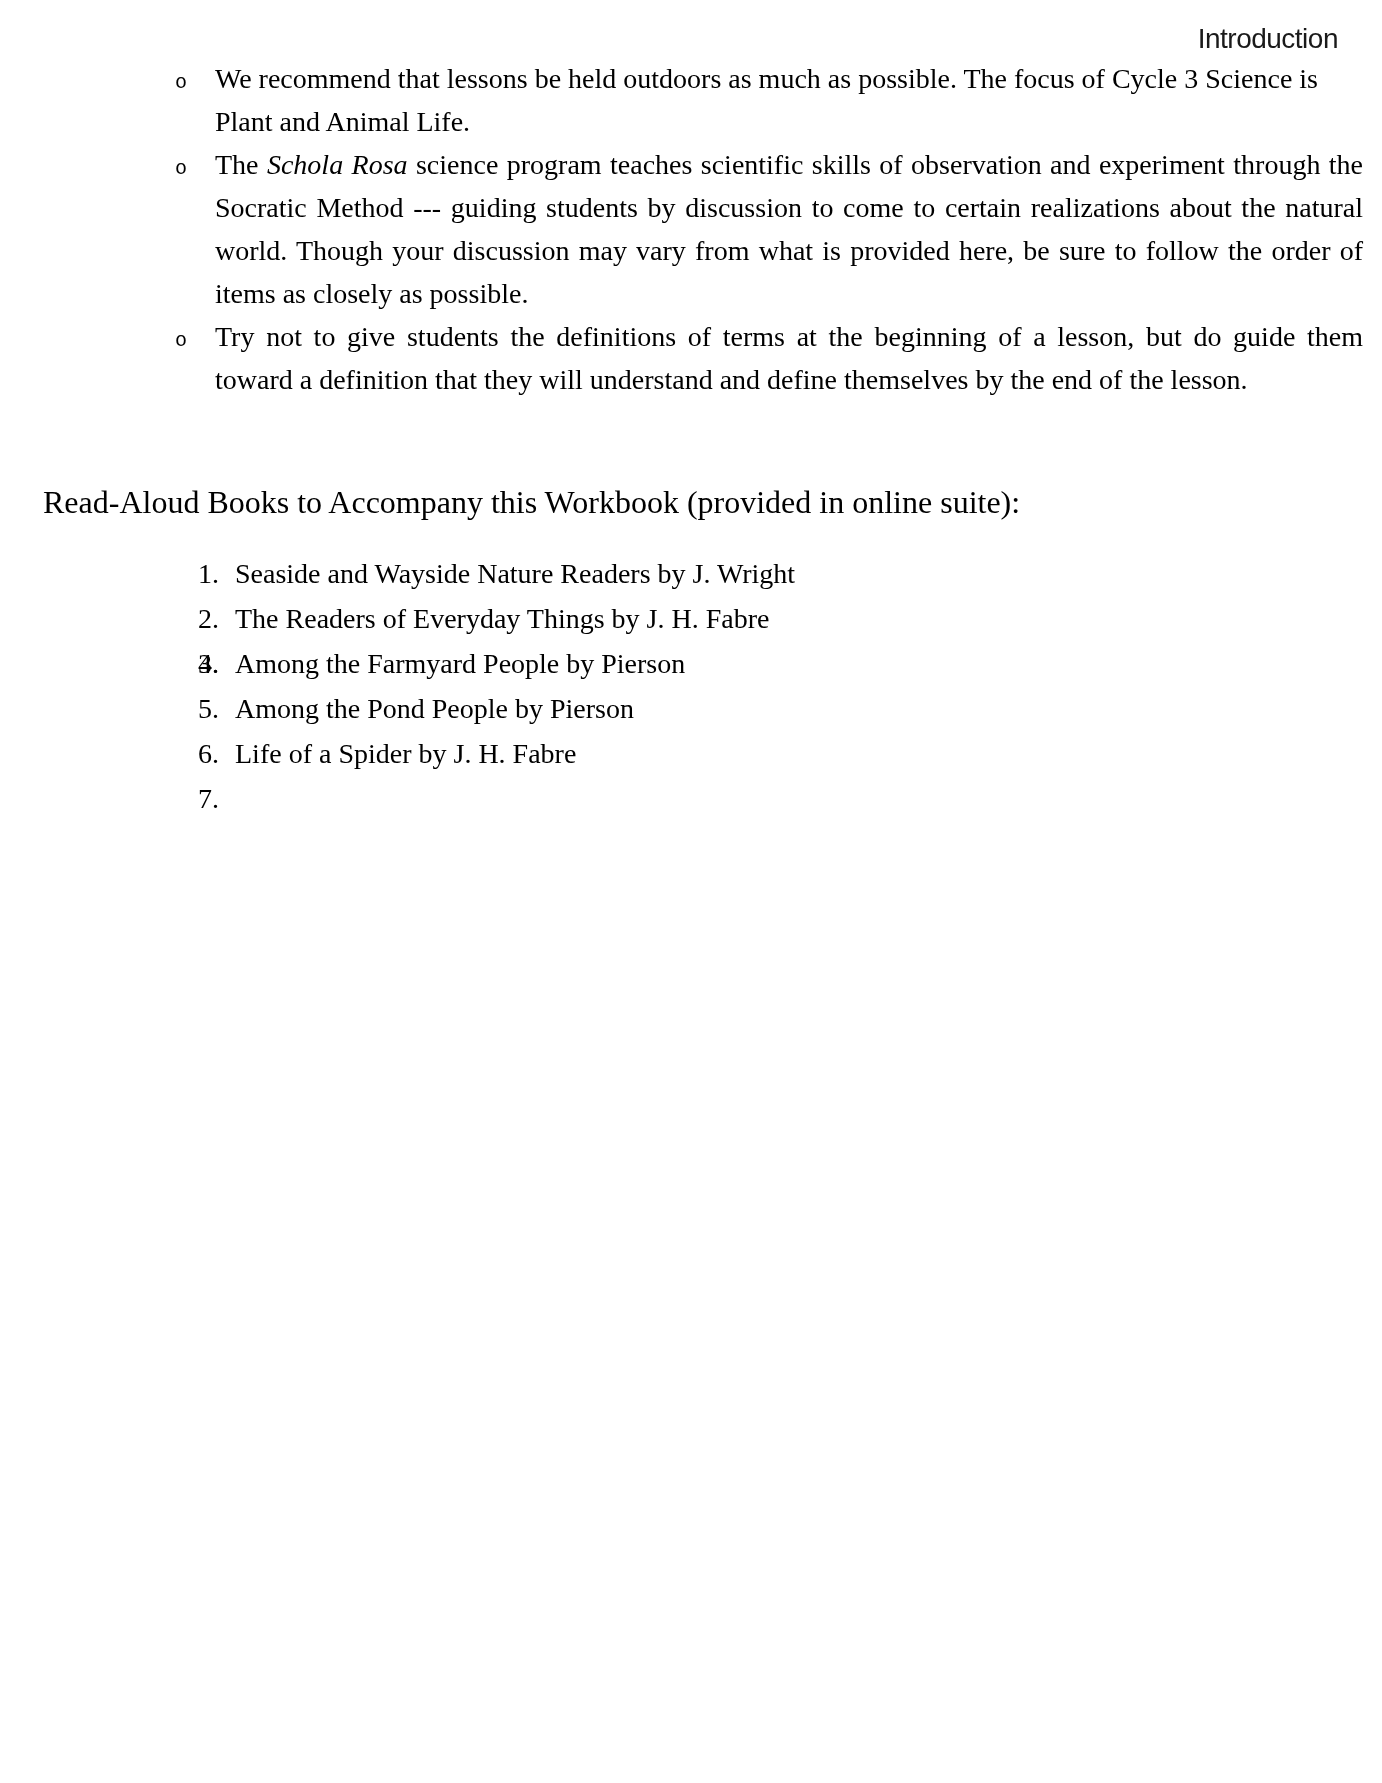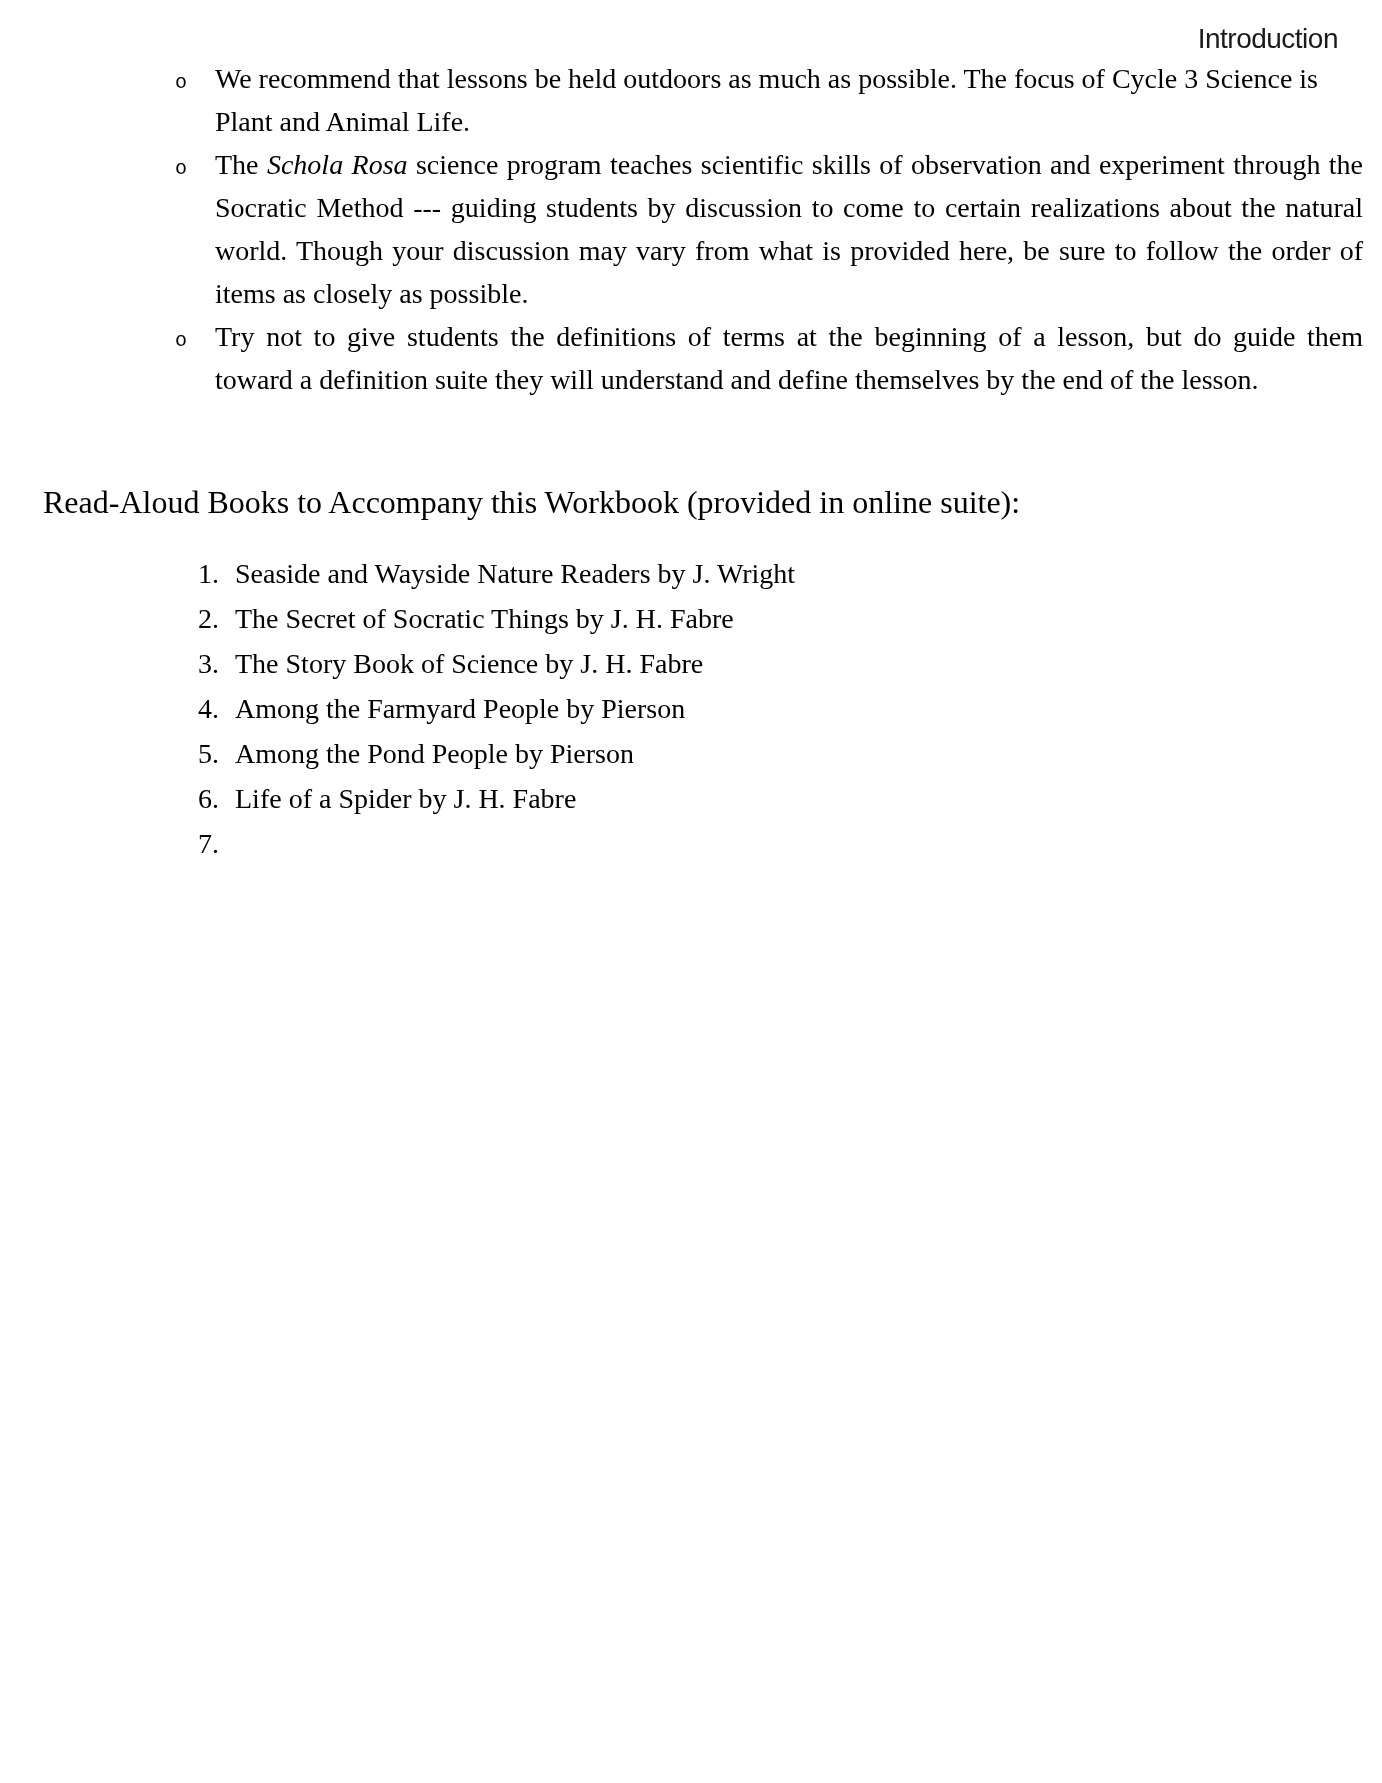--- a/index.html
+++ b/index.html
@@ -96,38 +96,37 @@
     <li class="bullet-item">
       <span class="bullet-marker">o</span>
       <span class="bullet-text">We recommend that lessons be held outdoors as much as possible. The focus of Cycle 3 Science is Plant and Animal Life.</span>
     </li>
     <li class="bullet-item justify">
       <span class="bullet-marker">o</span>
       <span class="bullet-text"><span>The </span><em class="program-name">Schola Rosa</em><span> science program teaches scientific skills of observation and experiment through the Socratic Method --- guiding students by discussion to come to certain realizations about the natural world.  Though your discussion may vary from what is provided here, be sure to follow the order of items as closely as possible.</span></span>
     </li>
     <li class="bullet-item justify">
       <span class="bullet-marker">o</span>
-      <span class="bullet-text">Try not to give students the definitions of terms at the beginning of a lesson, but do guide them toward a definition suite they will understand and define themselves by the end of the lesson.</span>
+      <span class="bullet-text">Try not to give students the definitions of terms at the beginning of a lesson, but do guide them toward a definition that they will understand and define themselves by the end of the lesson.</span>
     </li>
   </ul>
 
   <div class="section-heading">Read-Aloud Books to Accompany this Workbook (provided in online suite):</div>
 
   <ol class="book-list">
     <li class="book-item">
       <span class="book-number">1.</span>
       <span class="book-title">Seaside and Wayside Nature Readers by J. Wright</span>
     </li>
     <li class="book-item">
       <span class="book-number">2.</span>
-      <span class="book-title">The Secret of Socratic Things by J. H. Fabre</span>
+      <span class="book-title">The Readers of Everyday Things by J. H. Fabre</span>
     </li>
     <li class="book-item">
       <span class="book-number">3.</span>
-      <span class="book-title">The Story Book of Science by J. H. Fabre</span>
     </li>
     <li class="book-item">
       <span class="book-number">4.</span>
       <span class="book-title">Among the Farmyard People by Pierson</span>
     </li>
     <li class="book-item">
       <span class="book-number">5.</span>
       <span class="book-title">Among the Pond People by Pierson</span>
     </li>
     <li class="book-item">

